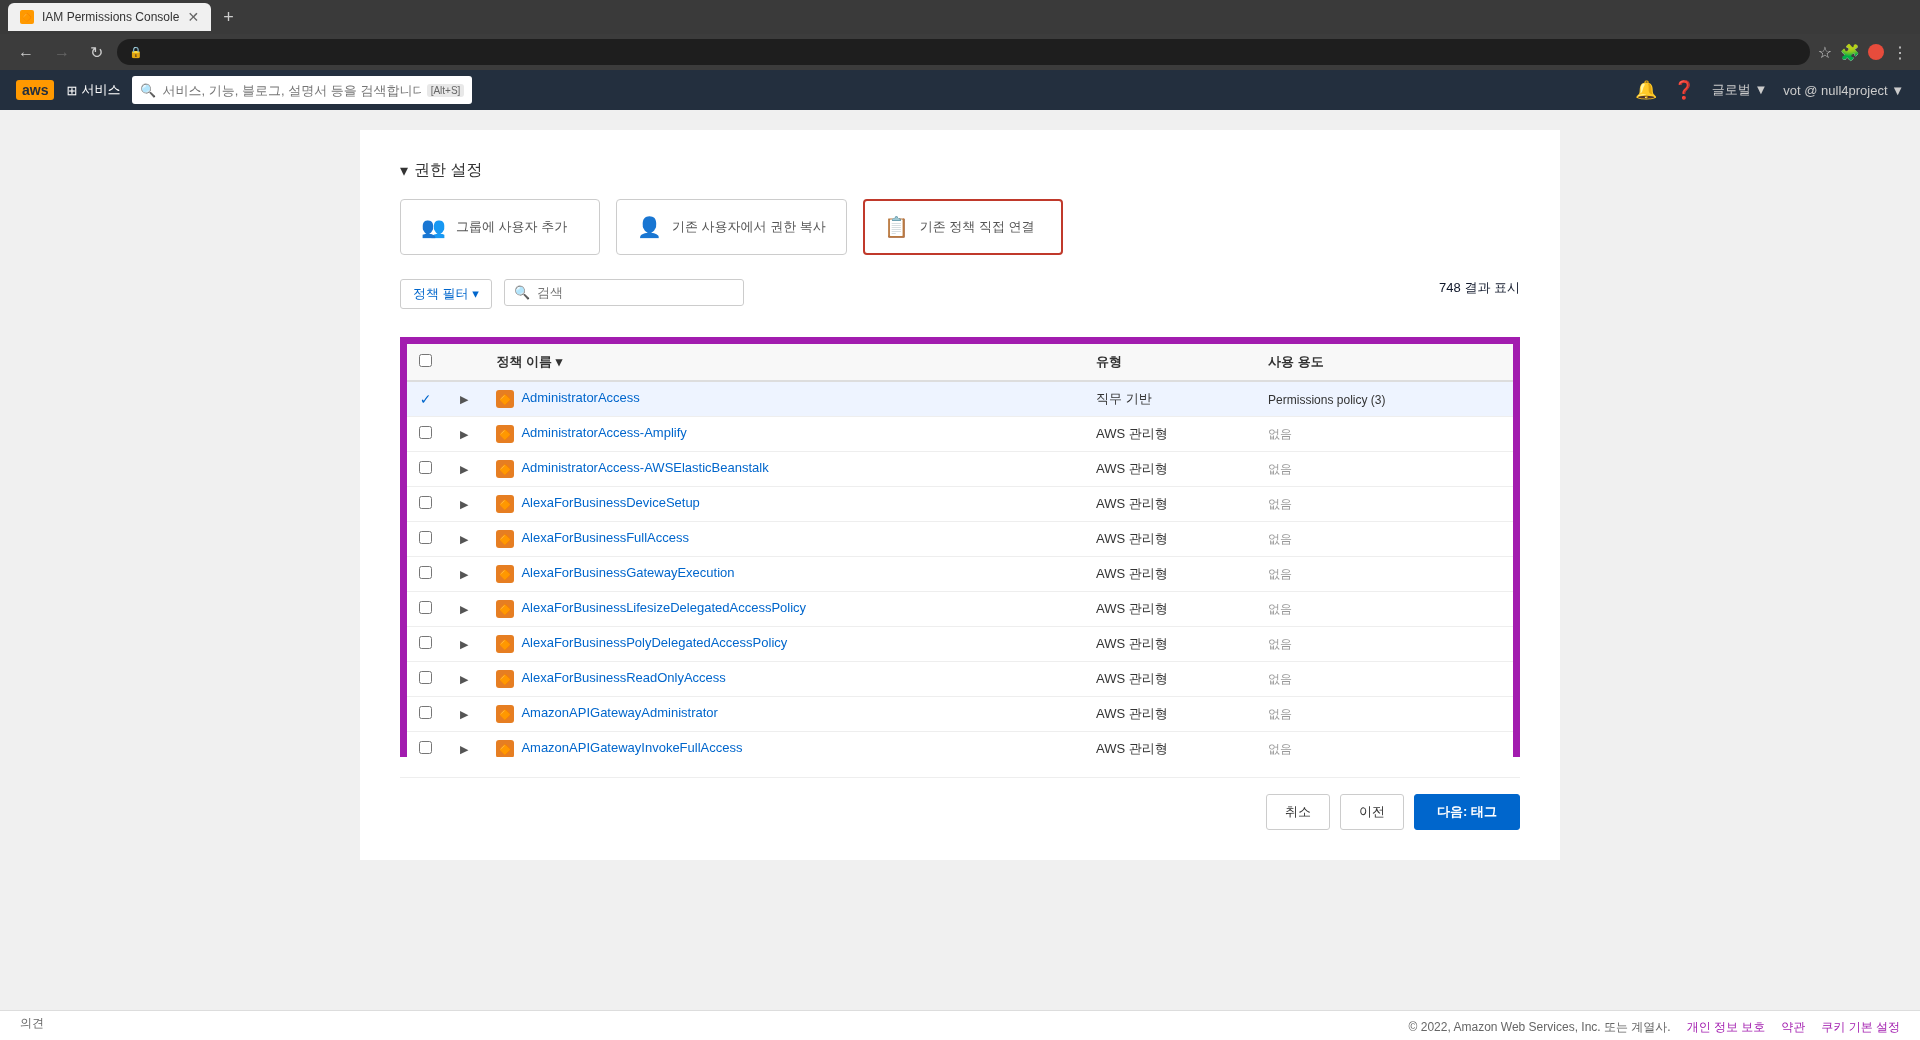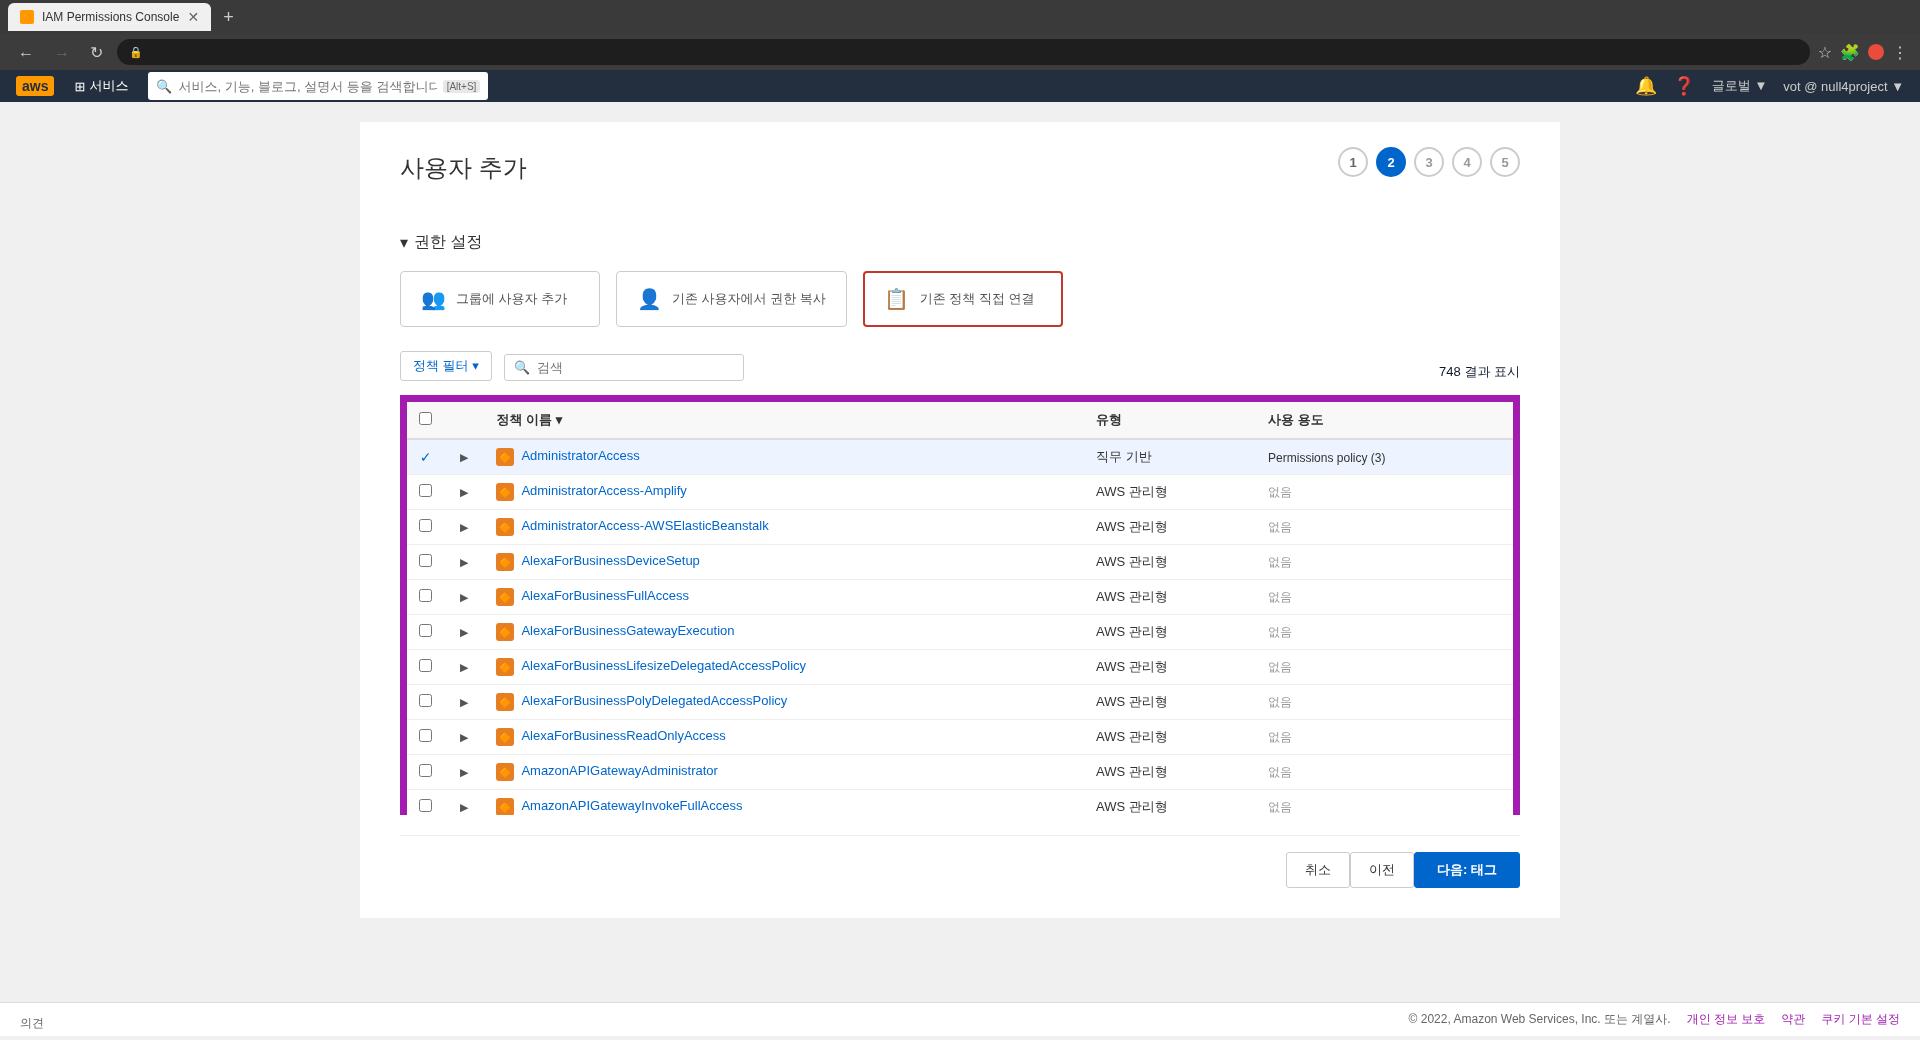--- a/index.html
+++ b/index.html
@@ -16,21 +16,21 @@
     .nav-btn { color: #ccc; font-size: 16px; background: none; border: none; cursor: pointer; padding: 4px 6px; }
     .nav-btn:disabled { color: #666; }
     .address-bar { flex: 1; background: #1e1e1e; border-radius: 20px; height: 26px; display: flex; align-items: center; padding: 0 12px; gap: 6px; }
     .address-bar .lock-icon { color: #aaa; font-size: 11px; }
     .address-text { color: #e0e0e0; font-size: 12px; flex: 1; }
     .address-text span { color: #fff; font-weight: 500; }
     .toolbar-actions { display: flex; align-items: center; gap: 8px; color: #ccc; font-size: 16px; }
     .profile-dot { width: 16px; height: 16px; background: #e74c3c; border-radius: 50%; }
 
     
-    .aws-topnav { background: #232f3e; height: 32px; display: flex; align-items: center; padding: 0 16px; gap: 20px; }
+    .aws-topnav { background: #232f3e; height: 40px; display: flex; align-items: center; padding: 0 16px; gap: 12px; }
     .aws-logo { background: #f90; color: #232f3e; font-weight: 900; font-size: 14px; padding: 2px 6px; border-radius: 3px; }
     .aws-services-btn { color: #fff; font-size: 13px; background: none; border: none; cursor: pointer; display: flex; align-items: center; gap: 4px; }
     .search-bar { display: flex; align-items: center; background: #fff; border-radius: 3px; height: 28px; padding: 0 8px; gap: 6px; flex: 0 0 340px; }
     .search-bar input { border: none; outline: none; font-size: 13px; color: #666; width: 100%; }
     .search-shortcut { background: #e8e8e8; border-radius: 3px; padding: 1px 4px; font-size: 10px; color: #666; }
     .nav-right { margin-left: auto; display: flex; align-items: center; gap: 16px; color: #ccc; font-size: 18px; }
     .nav-right-text { color: #ccc; font-size: 13px; cursor: pointer; }
 
     
     .main-content { background: #fff; max-width: 1200px; margin: 0 auto; padding: 30px 40px; }
@@ -53,41 +53,41 @@
     .perm-tab.active { border: 2px solid #c0392b; background: #fff; }
     .perm-tab-icon { font-size: 20px; color: #555; }
     .perm-tab.active .perm-tab-icon { color: #0066cc; }
 
     
     .policy-toolbar { display: flex; align-items: center; gap: 12px; margin-bottom: 16px; }
     .create-policy-btn { background: #fff; border: 1px solid #ccc; border-radius: 3px; padding: 6px 14px; font-size: 13px; cursor: pointer; color: #333; }
     .refresh-btn { background: #fff; border: 1px solid #ccc; border-radius: 3px; padding: 6px 10px; cursor: pointer; color: #555; margin-left: auto; }
 
     
-    .filter-search-row { display: flex; align-items: flex-end; gap: 12px; margin-bottom: 14px; }
+    .filter-search-row { display: flex; align-items: flex-start; gap: 12px; margin-bottom: 28px; }
     .filter-btn { background: #fff; border: 1px solid #ccc; border-radius: 3px; padding: 5px 12px; font-size: 13px; cursor: pointer; color: #0066cc; display: flex; align-items: center; gap: 4px; }
     .policy-search { border: 1px solid #ccc; border-radius: 3px; padding: 5px 10px; font-size: 13px; width: 240px; display: flex; align-items: center; gap: 6px; }
     .policy-search input { border: none; outline: none; font-size: 13px; width: 100%; }
     .result-count { margin-left: auto; color: #0f172a; font-size: 13px; }
 
     
     .policy-table { width: 100%; border-collapse: collapse; border: 7px solid #a21caf; }
     .policy-table th { background: #f8f8f8; border-bottom: 2px solid #ddd; padding: 9px 12px; text-align: left; font-size: 13px; font-weight: 600; color: #333; }
     .policy-table td { padding: 8px 12px; border-bottom: 1px solid #eee; font-size: 13px; color: #333; vertical-align: middle; }
     .policy-name-link { color: #0066cc; text-decoration: none; cursor: pointer; }
     .expand-btn { background: none; border: none; cursor: pointer; color: #555; font-size: 11px; padding: 2px 4px; }
     .policy-icon { width: 18px; height: 18px; background: #e67e22; border-radius: 3px; display: inline-flex; align-items: center; justify-content: center; font-size: 10px; color: #fff; vertical-align: middle; margin-right: 4px; }
     .checkbox-col { width: 36px; text-align: center; }
     .expand-col { width: 30px; }
     .checked-row { background: #eef4ff !important; }
     .check-icon { color: #0066cc; font-size: 14px; }
     .type-text { color: #555; }
 
     
-    .bottom-actions { display: flex; justify-content: flex-end; align-items: center; margin-top: 20px; padding-top: 16px; border-top: 1px solid #eee; }
+    .bottom-actions { display: flex; justify-content: flex-end; align-items: center; gap: 10px; margin-top: 20px; padding-top: 16px; border-top: 1px solid #eee; }
     .cancel-btn { background: #fff; border: 1px solid #ccc; border-radius: 3px; padding: 8px 18px; font-size: 13px; cursor: pointer; color: #333; }
     .prev-btn { background: #fff; border: 1px solid #ccc; border-radius: 3px; padding: 8px 18px; font-size: 13px; cursor: pointer; color: #333; }
     .next-btn { background: #0066cc; border: 1px solid #0066cc; border-radius: 3px; padding: 8px 22px; font-size: 13px; cursor: pointer; color: #fff; font-weight: 600; }
 
     
     .aws-footer { background: #fff; border-top: 1px solid #ddd; padding: 8px 20px; font-size: 12px; color: #666; display: flex; align-items: center; justify-content: flex-end; gap: 16px; }
     .footer-link { color: #a21caf; text-decoration: none; cursor: pointer; }
     .table-wrapper { overflow-y: auto; max-height: 420px; }
     .table-wrapper::-webkit-scrollbar { width: 10px; }
     .table-wrapper::-webkit-scrollbar-track { background: #f0f0f0; }
@@ -136,40 +136,20 @@
     <span>🔔</span>
     <span>❓</span>
     <span class="nav-right-text">글로벌 ▼</span>
     <span class="nav-right-text">vot @ null4project ▼</span>
   </div>
 </div>
 
 <div style="background:#f0f0f0; min-height: 900px; padding: 20px 0;">
 <div class="main-content">
 
-  <div style="display:flex; align-items:center; justify-content:space-between; margin-bottom:24px;">
-    <h1 class="page-title">사용자 추가</h1>
-    <div class="step-indicators">
-      <div class="step done">
-        <span>1</span>
-      </div>
-      <div class="step active">
-        <span>2</span>
-      </div>
-      <div class="step inactive">
-        <span>3</span>
-      </div>
-      <div class="step inactive">
-        <span>4</span>
-      </div>
-      <div class="step inactive">
-        <span>5</span>
-      </div>
-    </div>
-  </div>
 
   <div class="section-header">
     <span class="collapse-arrow">▾</span>
     <span>권한 설정</span>
   </div>
 
   <div class="permission-tabs">
     <div class="perm-tab">
       <span class="perm-tab-icon">👥</span>
       <span>그룹에 사용자 추가</span>

